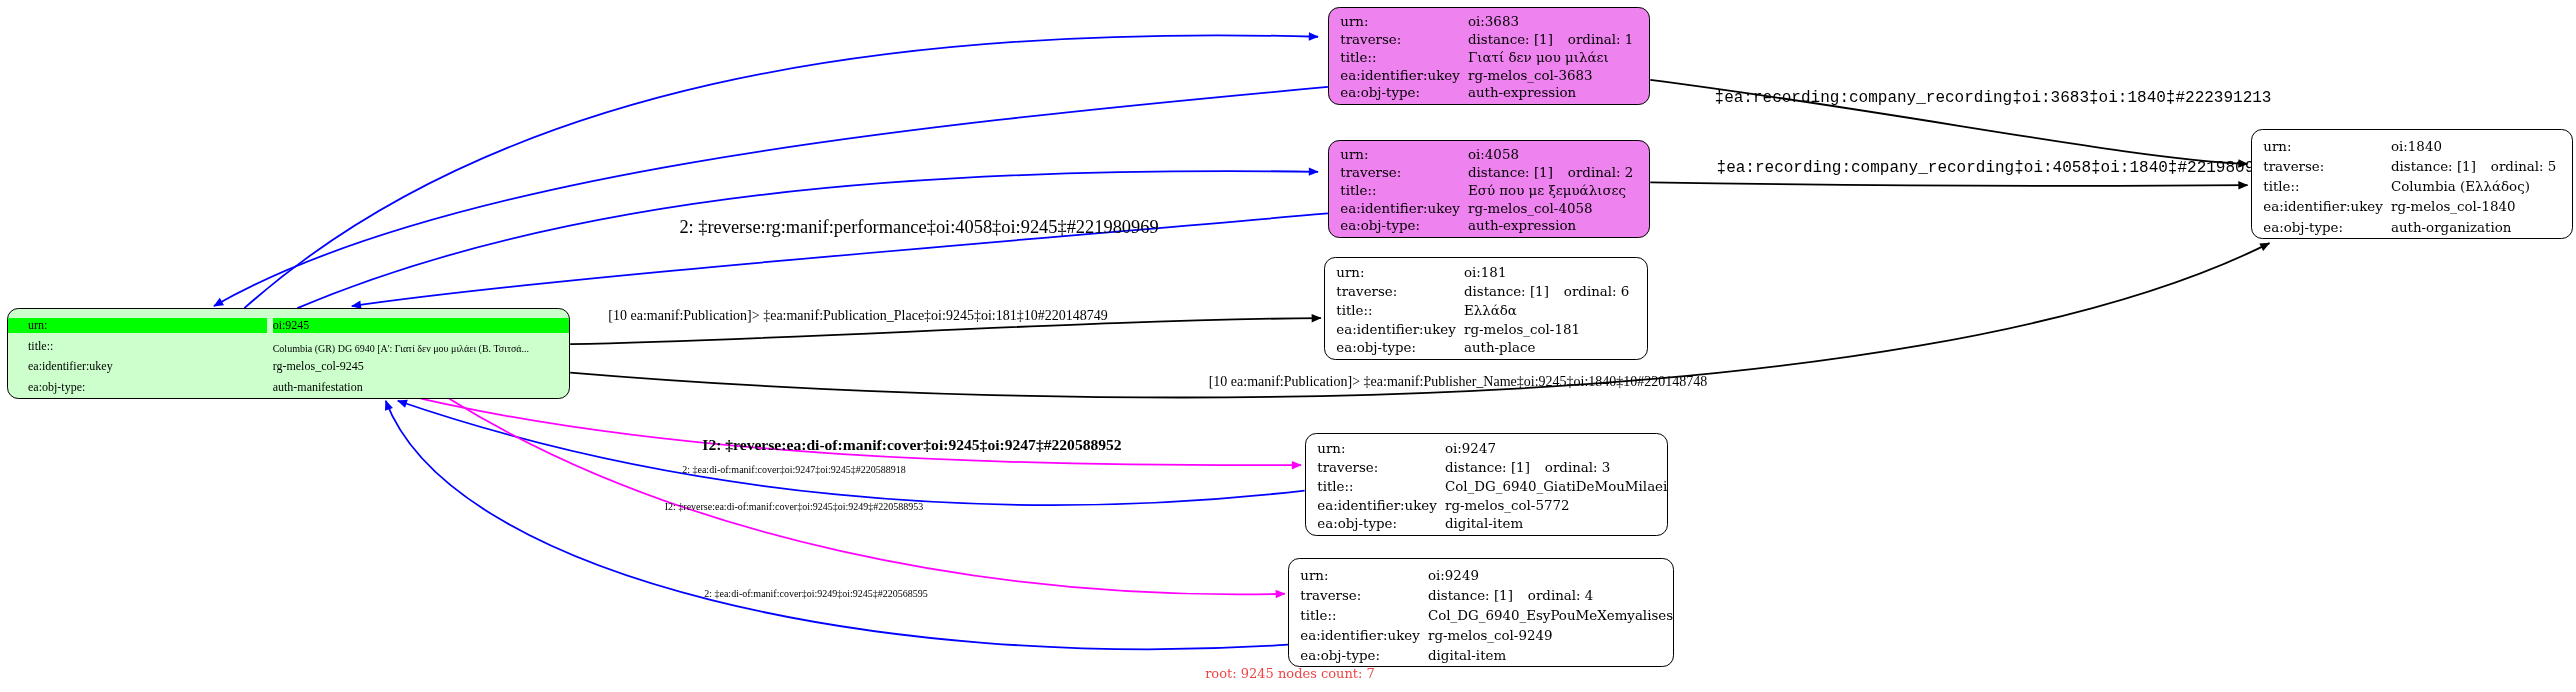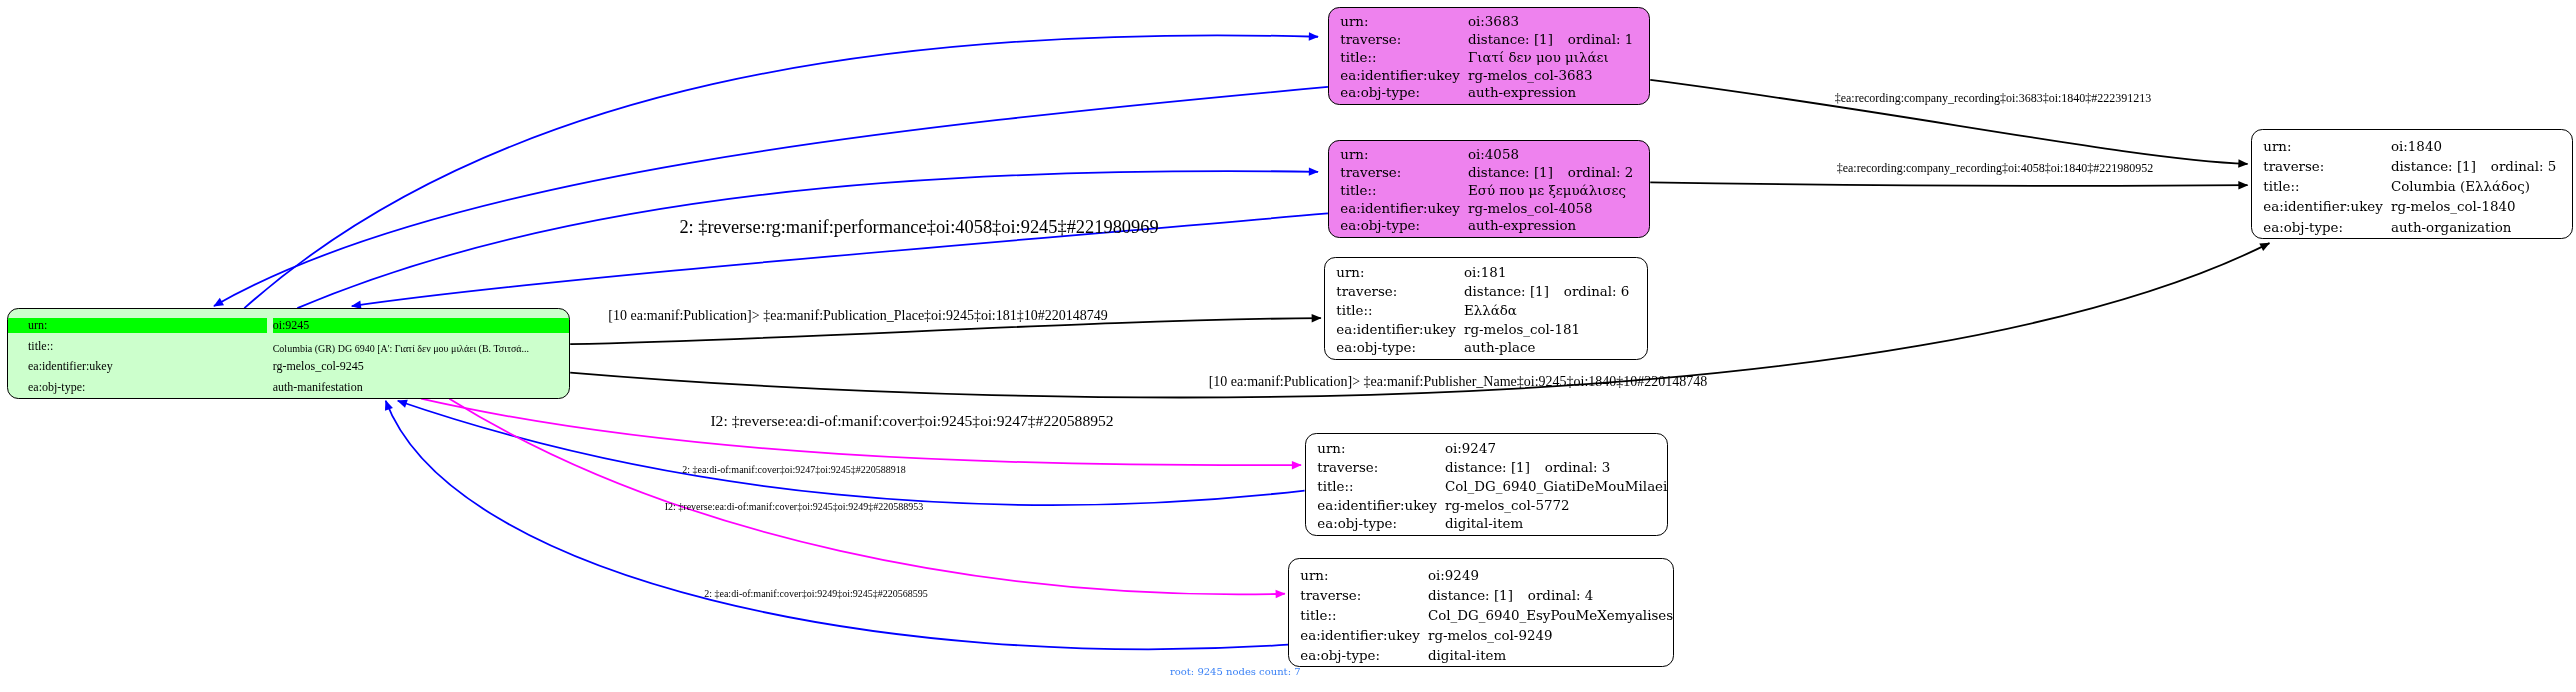--- a/index.html
+++ b/index.html
@@ -22,24 +22,24 @@
   .green .row .k{flex:0 0 239px;padding-left:20px;}
   .row .v{flex:1;white-space:nowrap;overflow:hidden;padding-right:15px;}
   .green .row.hl .k,.green .row.hl .v{background:#00ff00;}
   .v.split{display:flex;gap:15px;}
   .v.small{font-size:10px;}
 
   .elabel{position:absolute;transform:translate(-50%,-50%);white-space:nowrap;
           font-family:"Liberation Serif",serif;color:#000;}
   .f30{font-size:21px;} .f26{font-size:18.4px;} .f22{font-size:15.6px;}
   .f20{font-size:14px;} .f14{font-size:10px;}
-  .dvs{font-family:Liberation Serif, serif;font-size:12px;}
-
-  .caption{position:absolute;left:1170px;top:666px;width:240px;
-           font-family:"DejaVu Serif",serif;font-size:10px;color:#3b82f6;}
+  .dvs{font-family:Liberation Mono, monospace;font-size:16px;}
+
+  .caption{position:absolute;left:1170px;top:666px;width:240px;text-align:center;
+           font-family:"DejaVu Serif",serif;font-size:13px;color:#ef4444;}
 </style>
 </head>
 <body>
 
 <div id="canvas">
 
   <svg id="edge-layer" viewBox="0 0 3643 979" xmlns="http://www.w3.org/2000/svg">
     <defs>
       <marker id="mb" markerUnits="userSpaceOnUse" markerWidth="16" markerHeight="14" refX="14" refY="7" orient="auto">
         <path d="M1,1 L15,7 L1,13 Z" fill="#0000ff"></path>
@@ -62,21 +62,21 @@
     <path class="edge edge-blue" d="M 1845 694 C 1400 745, 950 700, 562 567" marker-end="url(#mb)"></path>
     <path class="edge edge-magenta" d="M 635 564 C 950 760, 1400 850, 1817 840" marker-end="url(#mm)"></path>
     <path class="edge edge-blue" d="M 1822 912 C 1250 950, 640 820, 545 567" marker-end="url(#mb)"></path>
     <path class="edge edge-black" d="M 2334 113 C 2700 160, 3010 225, 3179 232" marker-end="url(#mk)"></path>
     <path class="edge edge-black" d="M 2334 258 C 2650 263, 2950 264, 3179 262" marker-end="url(#mk)"></path>
   </svg>
 
   <div class="elabel f26" style="left:919px;top:227px;">2: ‡reverse:rg:manif:performance‡oi:4058‡oi:9245‡#221980969</div>
   <div class="elabel f20" style="left:858px;top:316px;">[10 ea:manif:Publication]&gt; ‡ea:manif:Publication_Place‡oi:9245‡oi:181‡10#220148749</div>
   <div class="elabel f20" style="left:1458px;top:382px;">[10 ea:manif:Publication]&gt; ‡ea:manif:Publisher_Name‡oi:9245‡oi:1840‡10#220148748</div>
-  <div class="elabel f22" style="left:912px;top:421px;">I2: ‡reverse:ea:di-of:manif:cover‡oi:9245‡oi:9247‡#220588952</div>
+  <div class="elabel f22" style="left:912px;top:445px;font-weight:bold;">I2: ‡reverse:ea:di-of:manif:cover‡oi:9245‡oi:9247‡#220588952</div>
   <div class="elabel f14" style="left:794px;top:469px;">2: ‡ea:di-of:manif:cover‡oi:9247‡oi:9245‡#220588918</div>
   <div class="elabel f14" style="left:794px;top:506px;">I2: ‡reverse:ea:di-of:manif:cover‡oi:9245‡oi:9249‡#220588953</div>
   <div class="elabel f14" style="left:816px;top:593px;">2: ‡ea:di-of:manif:cover‡oi:9249‡oi:9245‡#220568595</div>
   <div class="elabel dvs" style="left:1993px;top:98px;">‡ea:recording:company_recording‡oi:3683‡oi:1840‡#222391213</div>
   <div class="elabel dvs" style="left:1995px;top:168px;">‡ea:recording:company_recording‡oi:4058‡oi:1840‡#221980952</div>
 
   <div class="node green" style="left:7px;top:308px;width:563px;height:91px;">
     <div class="row hl">
       <span class="k">urn:</span>
       <span class="v">oi:9245</span>

